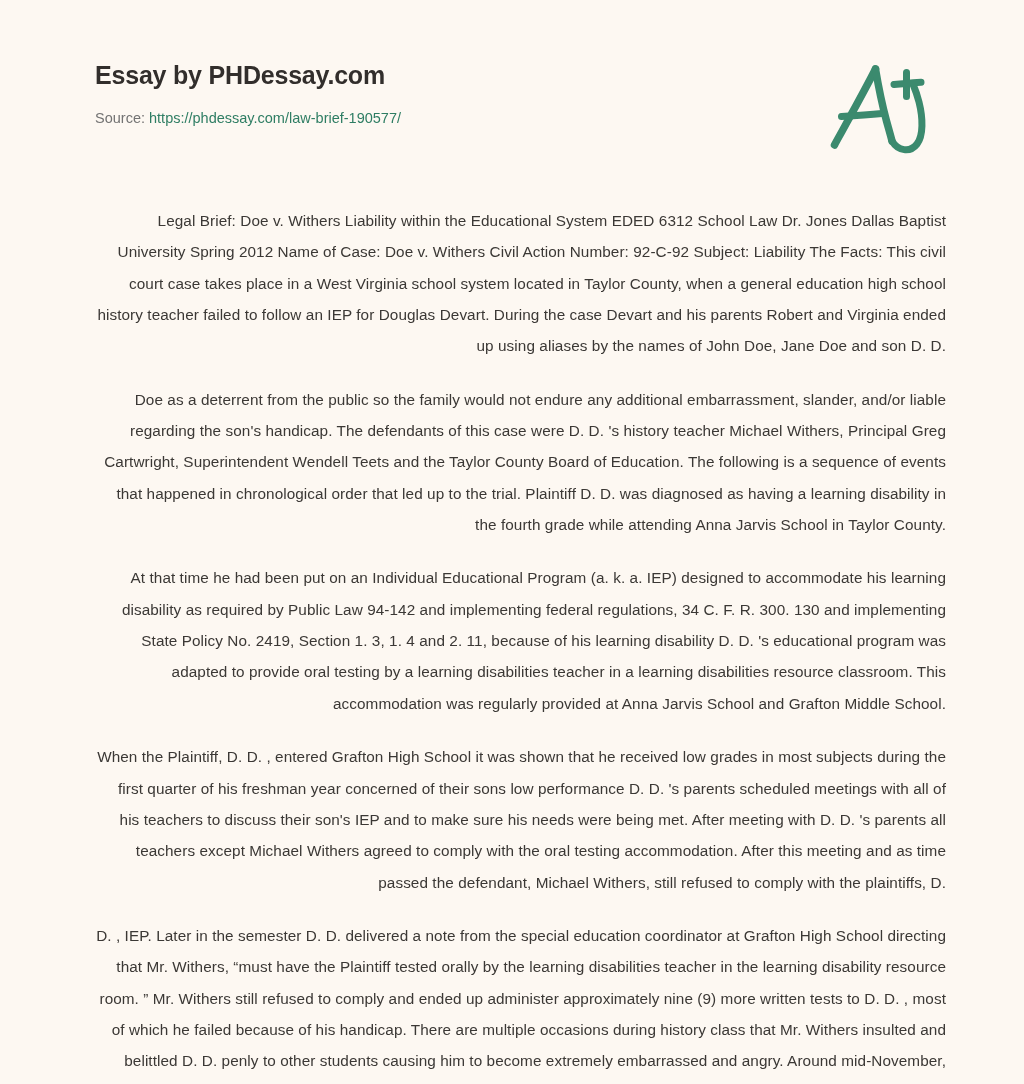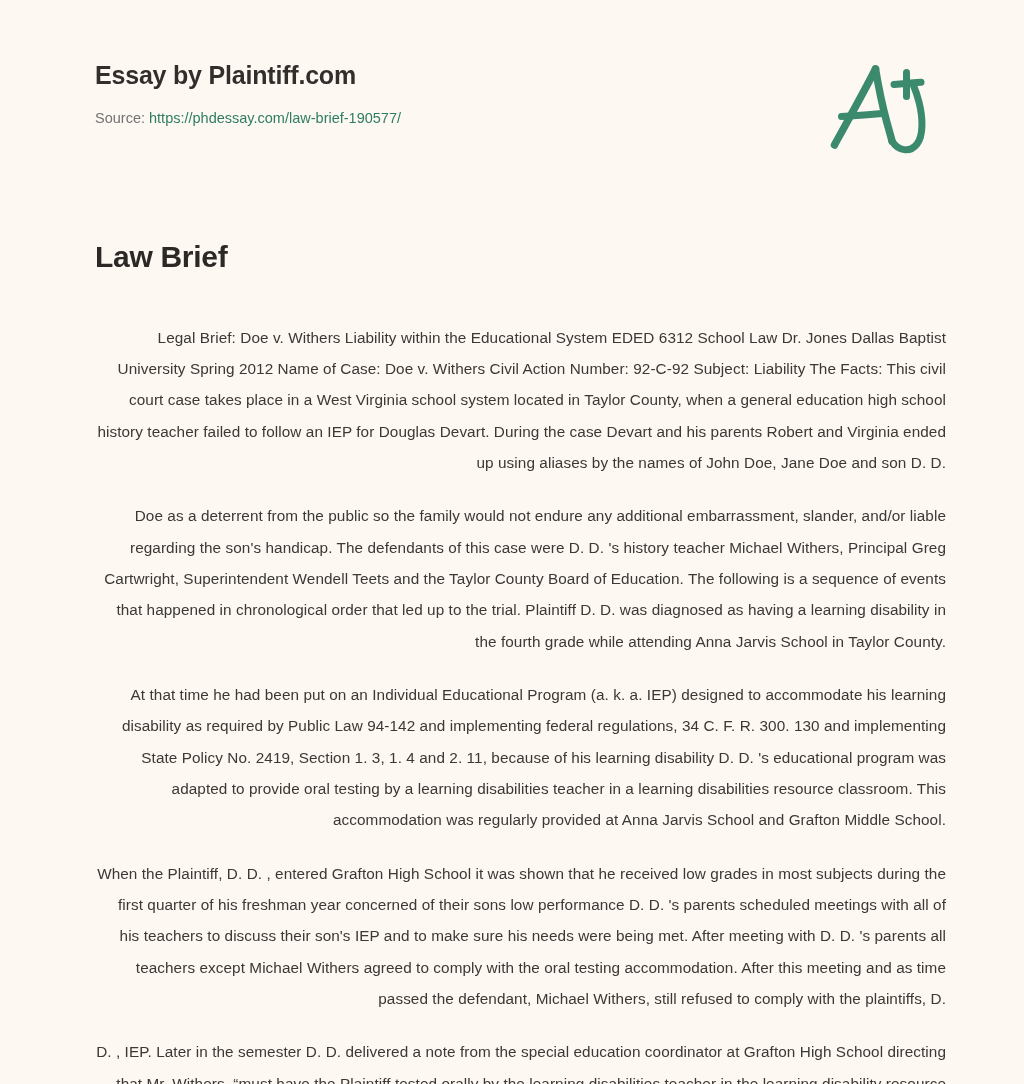--- a/index.html
+++ b/index.html
@@ -93,21 +93,21 @@
   }
   .body-copy p:last-child { margin-bottom: 0; }
 </style>
 </head>
 <body>
 
 <div class="page">
 
   <div class="header">
     <div class="header-left">
-      <h1 class="brand-title">Essay by Plaintiff.com</h1>
+      <h1 class="brand-title">Essay by PHDessay.com</h1>
       <div class="source-line">
         <span class="source-label">Source:</span>
         <a class="source-link" href="#">https://phdessay.com/law-brief-190577/</a>
       </div>
     </div>
 
     <div class="logo-wrap">
       <svg viewBox="0 0 120 100" width="120" height="100" aria-hidden="true">
         <g fill="none" stroke="#3b8a6e" stroke-linecap="round" stroke-linejoin="round">
 
@@ -121,21 +121,20 @@
 
           <path d="M88.5 14.5 C88.5 22, 88.5 31.5, 88.5 38.5" stroke-width="7"></path>
 
           <path d="M76 26.5 C83 25.8, 95 24.8, 103 24.2" stroke-width="7"></path>
         </g>
       </svg>
     </div>
   </div>
 
   <div class="article">
-    <h2 class="doc-title">Law Brief</h2>
 
     <div class="body-copy">
       <p>Legal Brief: Doe v. Withers Liability within the Educational System EDED 6312 School Law Dr. Jones Dallas Baptist University Spring 2012 Name of Case: Doe v. Withers Civil Action Number: 92-C-92 Subject: Liability The Facts: This civil court case takes place in a West Virginia school system located in Taylor County, when a general education high school history teacher failed to follow an IEP for Douglas Devart. During the case Devart and his parents Robert and Virginia ended up using aliases by the names of John Doe, Jane Doe and son D. D.</p>
       <p>Doe as a deterrent from the public so the family would not endure any additional embarrassment, slander, and/or liable regarding the son's handicap. The defendants of this case were D. D. 's history teacher Michael Withers, Principal Greg Cartwright, Superintendent Wendell Teets and the Taylor County Board of Education. The following is a sequence of events that happened in chronological order that led up to the trial. Plaintiff D. D. was diagnosed as having a learning disability in the fourth grade while attending Anna Jarvis School in Taylor County.</p>
       <p>At that time he had been put on an Individual Educational Program (a. k. a. IEP) designed to accommodate his learning disability as required by Public Law 94-142 and implementing federal regulations, 34 C. F. R. 300. 130 and implementing State Policy No. 2419, Section 1. 3, 1. 4 and 2. 11, because of his learning disability D. D. 's educational program was adapted to provide oral testing by a learning disabilities teacher in a learning disabilities resource classroom. This accommodation was regularly provided at Anna Jarvis School and Grafton Middle School.</p>
       <p>When the Plaintiff, D. D. , entered Grafton High School it was shown that he received low grades in most subjects during the first quarter of his freshman year concerned of their sons low performance D. D. 's parents scheduled meetings with all of his teachers to discuss their son's IEP and to make sure his needs were being met. After meeting with D. D. 's parents all teachers except Michael Withers agreed to comply with the oral testing accommodation. After this meeting and as time passed the defendant, Michael Withers, still refused to comply with the plaintiffs, D.</p>
       <p>D. , IEP. Later in the semester D. D. delivered a note from the special education coordinator at Grafton High School directing that Mr. Withers, “must have the Plaintiff tested orally by the learning disabilities teacher in the learning disability resource room. ” Mr. Withers still refused to comply and ended up administer approximately nine (9) more written tests to D. D. , most of which he failed because of his handicap. There are multiple occasions during history class that Mr. Withers insulted and belittled D. D. penly to other students causing him to become extremely embarrassed and angry. Around mid-November, after grade reports were sent home to D. D. 's parents, the parents attempted to meet</p>
     </div>
   </div>
 

